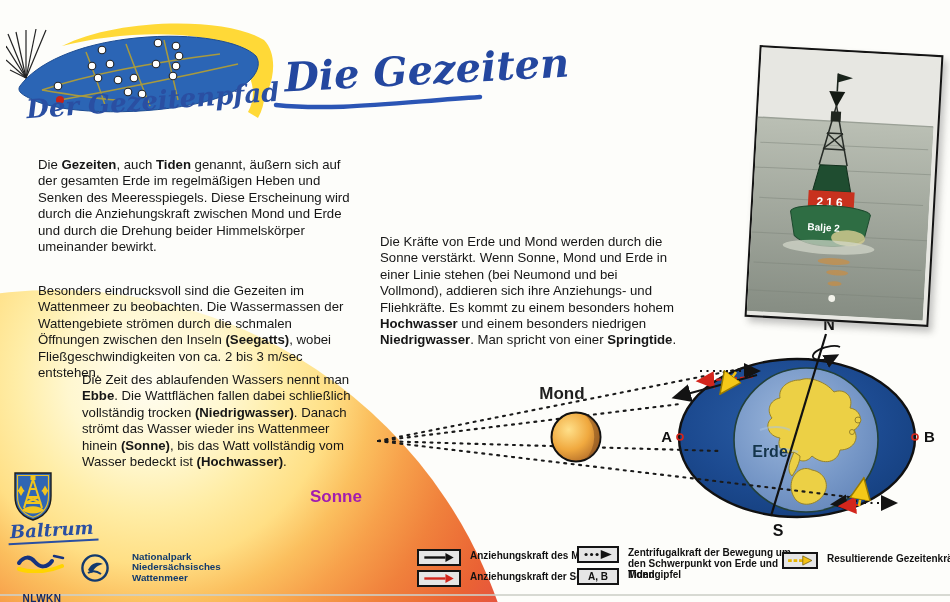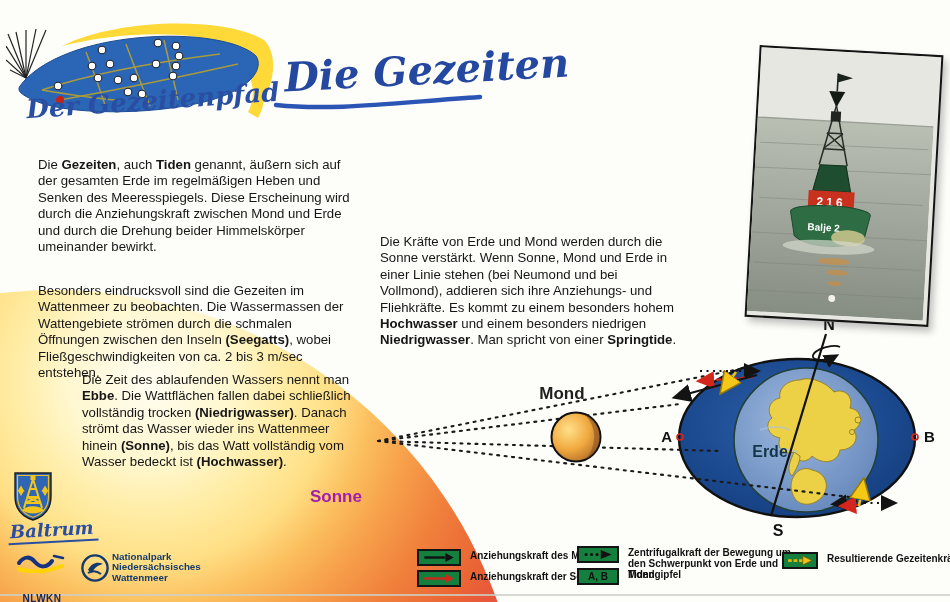--- a/index.html
+++ b/index.html
@@ -29,24 +29,24 @@
       border-bottom:2px solid #2a4fa2;padding:0 4px 1px 2px;}
   
   .photo{position:absolute;left:752px;top:50px;width:180px;height:268px;z-index:2;
       border:2px solid #141414;background:#e7e7e2;transform:rotate(3.2deg);
       box-shadow:4px 5px 7px rgba(60,60,60,.30);}
   
   .crest{position:absolute;left:12px;top:470px;z-index:2;}
   .nlwkn{position:absolute;left:12px;top:551px;z-index:2;width:60px;text-align:center;}
   .nlwkn-text{font-size:10px;font-weight:700;color:#122a66;letter-spacing:.5px;margin-top:16px;}
   .np-logo{position:absolute;left:80px;top:552px;z-index:2;display:flex;align-items:center;}
-  .np-text{margin-left:2px;font-size:9.8px;line-height:10.4px;font-weight:700;color:#113a6d;}
+  .np-text{margin-left:22px;font-size:9.8px;line-height:10.4px;font-weight:700;color:#113a6d;}
   
   .legend-item{position:absolute;display:flex;align-items:flex-start;z-index:2;}
-  .legend-box{width:40px;height:13px;border:2px solid #141414;background:#15803d;
+  .legend-box{width:40px;height:13px;border:2px solid #141414;background:#e5e5e5;
       display:flex;align-items:center;justify-content:center;flex:none;text-align:center;}
   .legend-box.wide{width:38px;}
   .legend-label{margin-left:9px;font-size:10px;font-weight:700;color:#111;line-height:10.8px;padding-top:2px;}
   .legend-label.nowrap{white-space:nowrap;}
   .ab-text{font-size:10px;font-weight:700;color:#111;}
   .diagram-svg{position:absolute;left:0;top:0;z-index:1;pointer-events:none;}
   .scan-line{position:absolute;left:0;top:594px;width:950px;height:2px;background:#cdd0c8;opacity:.8;z-index:1;}
 </style>
 </head>
 <body>

